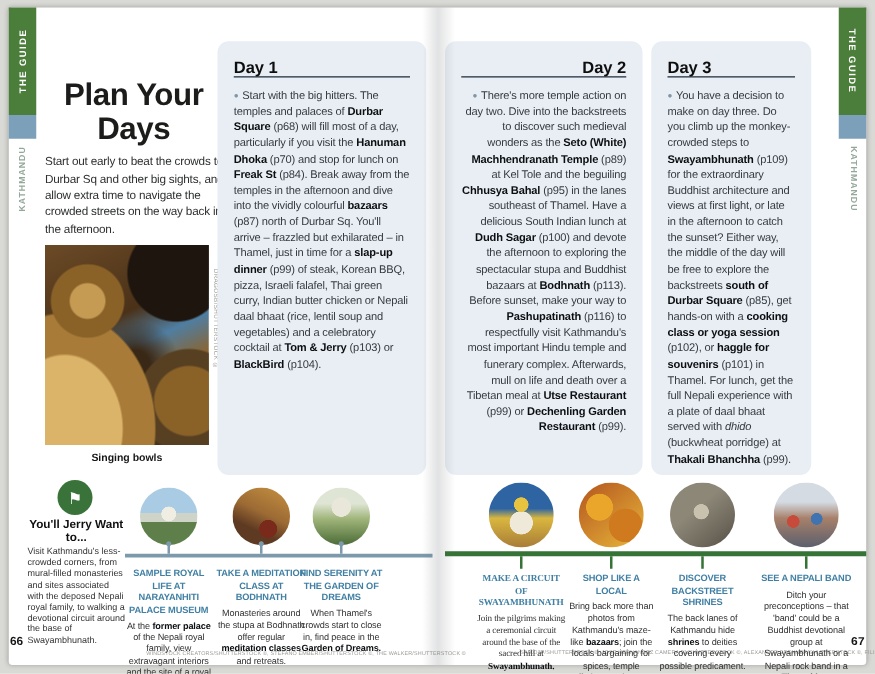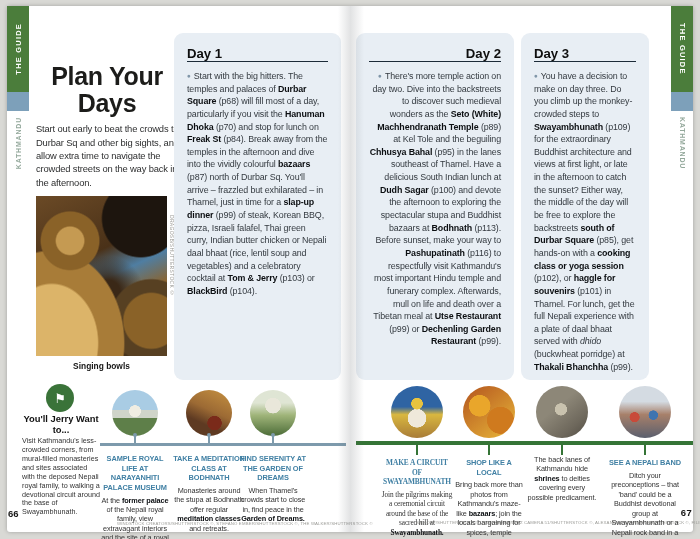--- a/index.html
+++ b/index.html
@@ -164,20 +164,21 @@
 </div>
 <div class="tli pg-r i5">
   <div class="circ ph-bazaar"></div>
   <div class="tick"></div>
   <h3>SHOP LIKE A LOCAL</h3>
   <p><span>Bring back more than photos from Kathmandu's maze-like </span><b>bazaars</b><span>; join the locals bargaining for spices, temple offerings and more.</span></p>
 </div>
 <div class="tli pg-r i6">
   <div class="circ ph-shrine"></div>
   <div class="tick"></div>
+  <h3>DISCOVER BACKSTREET SHRINES</h3>
   <p><span>The back lanes of Kathmandu hide </span><b>shrines</b><span> to deities covering every possible predicament.</span></p>
 </div>
 <div class="tli pg-r i7">
   <div class="circ ph-band"></div>
   <div class="tick"></div>
   <h3>SEE A NEPALI BAND</h3>
   <p><span>Ditch your preconceptions – that 'band' could be a Buddhist devotional group at Swayambhunath or a Nepali rock band in a </span><b>Thamel bar.</b></p>
 </div>
 
 <div class="pn l">66</div>

